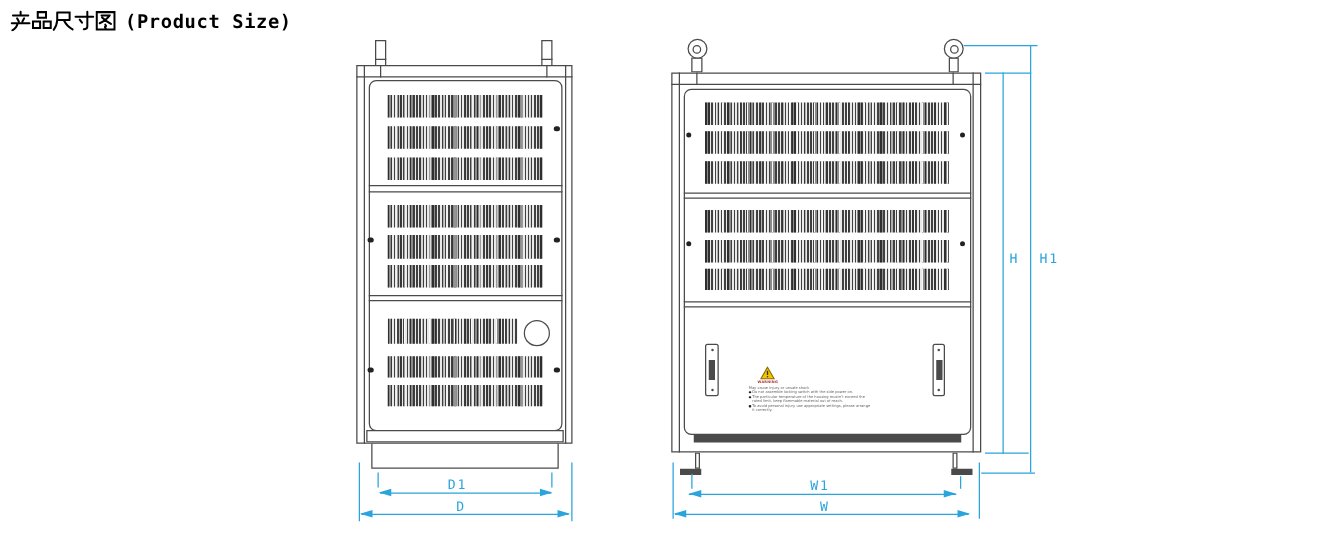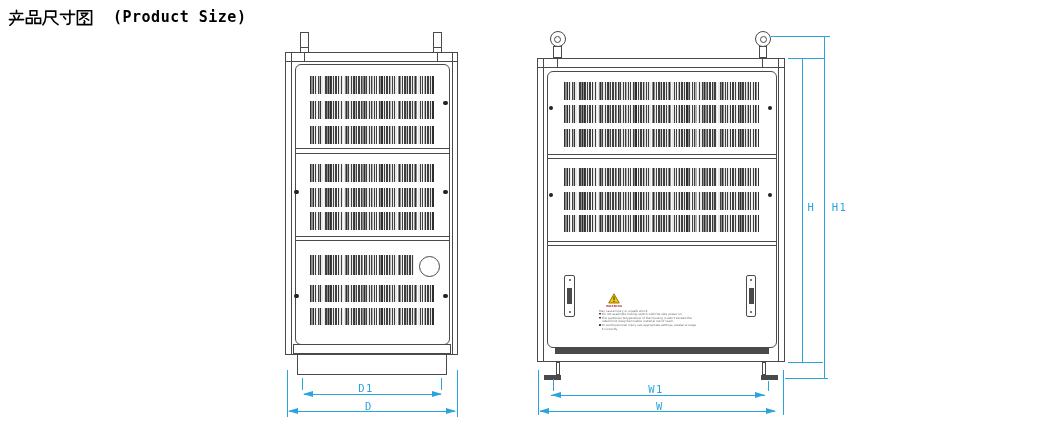--- a/index.html
+++ b/index.html
@@ -11,21 +11,21 @@
       repeating-linear-gradient(90deg, rgba(250,250,250,0) 0 6.9px, #fafafa 6.9px 8px, rgba(250,250,250,0) 8px 13.5px, #fafafa 13.5px 14.4px, rgba(250,250,250,0) 14.4px 20px),
       repeating-linear-gradient(90deg, rgba(25,25,25,.45) 0 3.6px, rgba(0,0,0,0) 3.6px 9.3px, rgba(25,25,25,.28) 9.3px 11.2px, rgba(0,0,0,0) 11.2px 17.4px),
       repeating-linear-gradient(90deg, #404040 0 1.25px, #e9e9e9 1.25px 2.55px);}
   .dot{position:absolute;width:4.4px;height:4.4px;border-radius:50%;background:#222;}
   .dim{position:absolute;background:#2aa4dd;}
   .dimline{position:absolute;height:1.2px;background:#2aa4dd;}
   .ah{position:absolute;top:-3.1px;width:0;height:0;border-top:3.5px solid transparent;border-bottom:3.5px solid transparent;}
   .ah.l{left:-0.5px;border-right:10px solid #2aa4dd;}
   .ah.r{right:-0.5px;border-left:10px solid #2aa4dd;}
   .dimlabel{position:absolute;color:#2aa4dd;font:10.5px "DejaVu Sans Mono",monospace;letter-spacing:1.5px;text-align:center;}
-  .title{position:absolute;left:8px;top:8px;display:flex;align-items:flex-end;gap:18px;}
+  .title{position:absolute;left:8px;top:8px;display:flex;align-items:flex-start;gap:5px;}
   .title svg{display:block;}
   .title .en{font:700 15px "DejaVu Sans Mono",monospace;color:#000;letter-spacing:0.5px;margin-left:2px;}
   .handle{position:absolute;border:1.1px solid #4a4a4a;border-radius:2px;background:#fff;box-sizing:border-box;}
   .hdot{position:absolute;width:2px;height:2px;border-radius:50%;background:#4a4a4a;}
   .wl{position:absolute;color:#666;}
   .wl-inner{transform:scale(0.5);transform-origin:0 0;width:196px;font-size:5.8px;line-height:1.18;font-family:"DejaVu Sans",sans-serif;}
   .wl-line{display:flex;gap:2px;margin-bottom:1px;}
   .wl-dot{width:3.5px;height:3.5px;border-radius:50%;background:#222;flex:0 0 3.5px;margin-top:1px;}
   .warning-word{position:absolute;color:#a33;font-size:5.5px;transform:scale(0.5);transform-origin:0 0;font-weight:bold;letter-spacing:0.4px;}
 </style>

